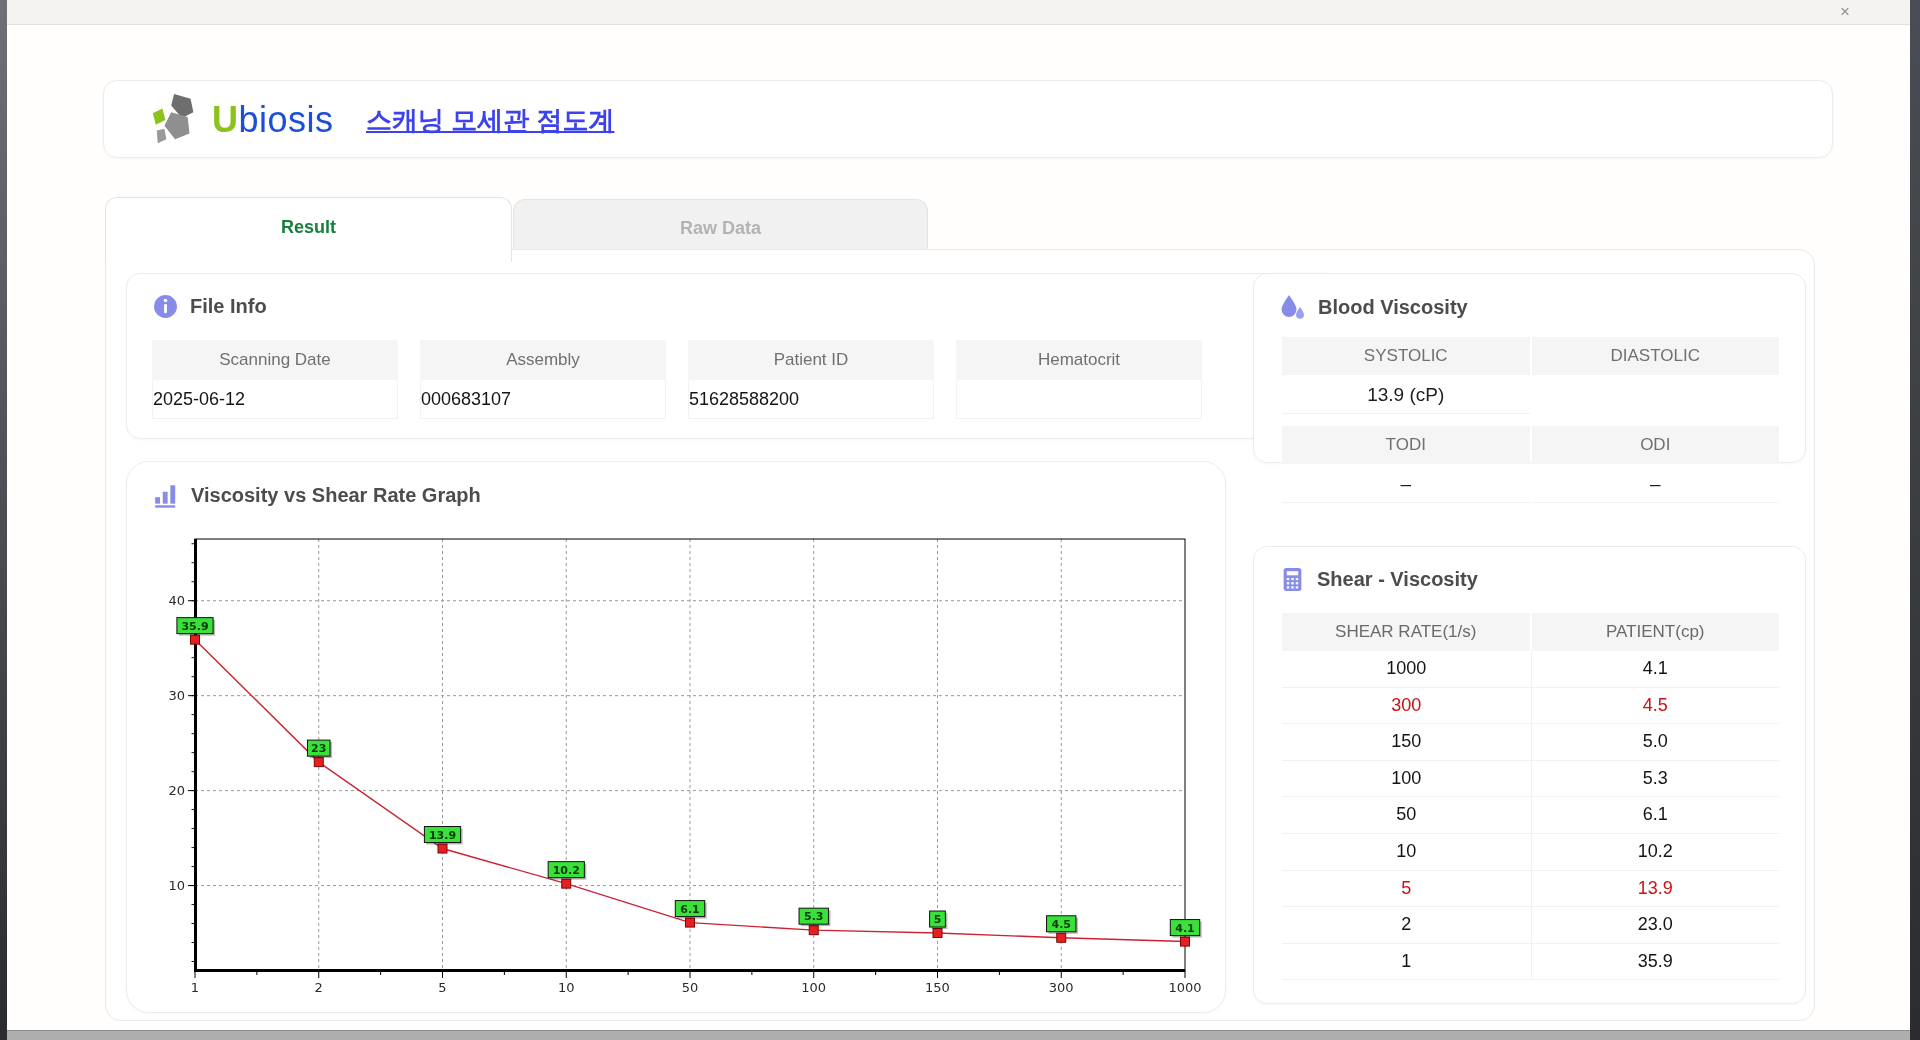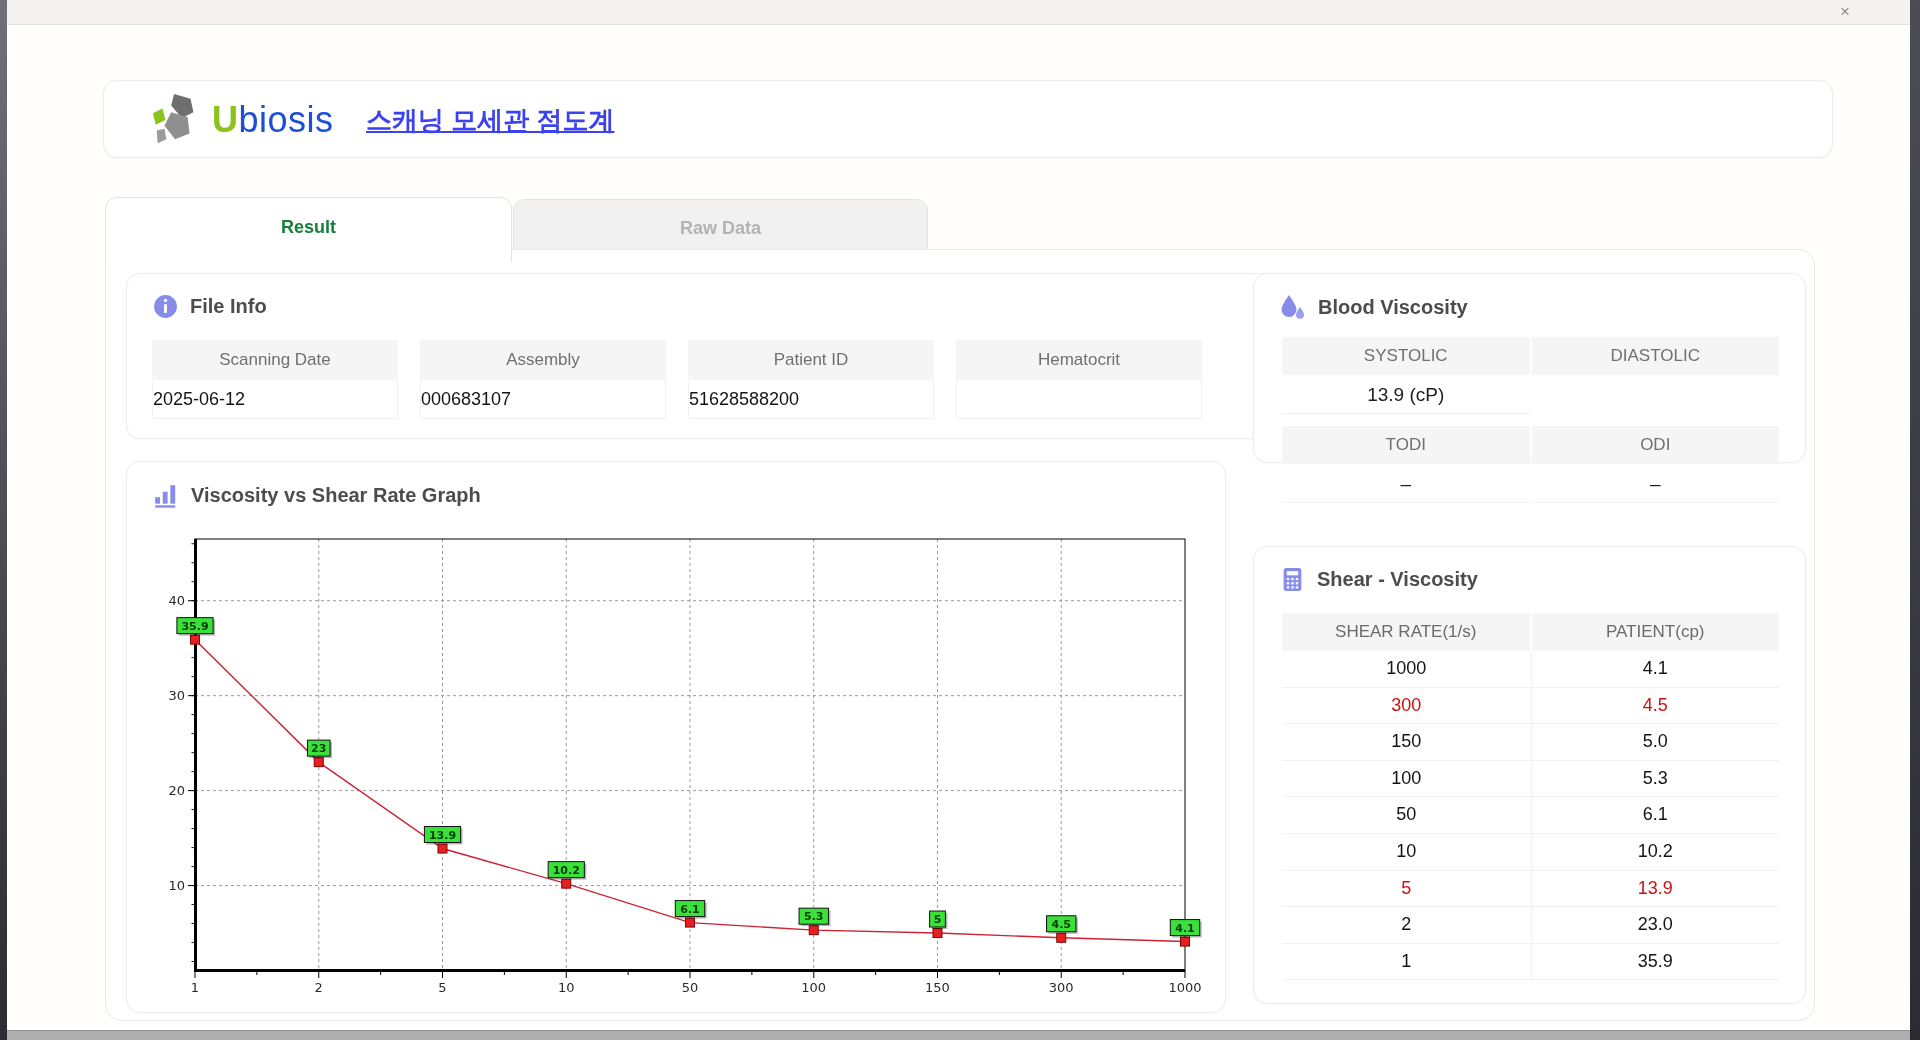--- a/index.html
+++ b/index.html
@@ -21,21 +21,21 @@
   .brand-text .rest{color:#1d4ed8;font-weight:500;}
   #app-title{left:262px;top:0;height:78px;line-height:78px;font-size:26px;font-weight:700;color:#3c42ee;text-decoration:underline;}
   
   .tab{box-sizing:border-box;text-align:center;font-size:18px;font-weight:700;}
   #tab-result{left:98px;top:172px;width:407px;height:65px;background:#fff;border:1px solid #e4e4e4;border-bottom:none;border-radius:12px 12px 0 0;color:#15803d;line-height:58px;z-index:3;}
   #tab-rawdata{left:506px;top:162px;width:415px;height:62px;background:#f1f1f1;border:1px solid #e4e4e4;border-bottom:none;border-radius:12px 12px 0 0;color:#b3b3b3;line-height:56px;z-index:1;margin-top:12px;}
   
   #content-panel{left:98px;top:224px;width:1710px;height:772px;background:#fff;border:1px solid #e9e9e9;border-radius:0 16px 16px 16px;box-sizing:border-box;z-index:2;}
   .card{background:#fff;border:1px solid #ececec;border-radius:14px;box-sizing:border-box;box-shadow:0 1px 3px rgba(0,0,0,.03);}
   #file-info-card{left:20px;top:23px;width:1212px;height:166px;}
-  #graph-card{left:20px;top:211px;width:1100px;height:552px;}
+  #graph-card{left:20px;top:211px;width:1100px;height:552px;border-radius:23px;}
   #blood-card{left:1147px;top:23px;width:553px;height:190px;}
   #shear-card{left:1147px;top:296px;width:553px;height:458px;}
   .card-title-row{position:absolute;left:26px;top:20px;display:flex;align-items:center;gap:12px;}
   .card-title{font-size:20px;font-weight:700;color:#4c4c4c;}
   .card-title-row svg{display:block;}
   
   #file-fields{position:absolute;left:25px;top:66px;width:1050px;display:grid;grid-template-columns:repeat(4,1fr);column-gap:22px;}
   .fi-label{height:40px;line-height:40px;text-align:center;background:#f5f5f5;color:#707070;font-size:17px;border-radius:2px;}
   .fi-value{height:39px;line-height:39px;background:#fff;color:#141414;font-size:18px;border:1px solid #f2f2f2;border-top:none;box-sizing:border-box;}
   

